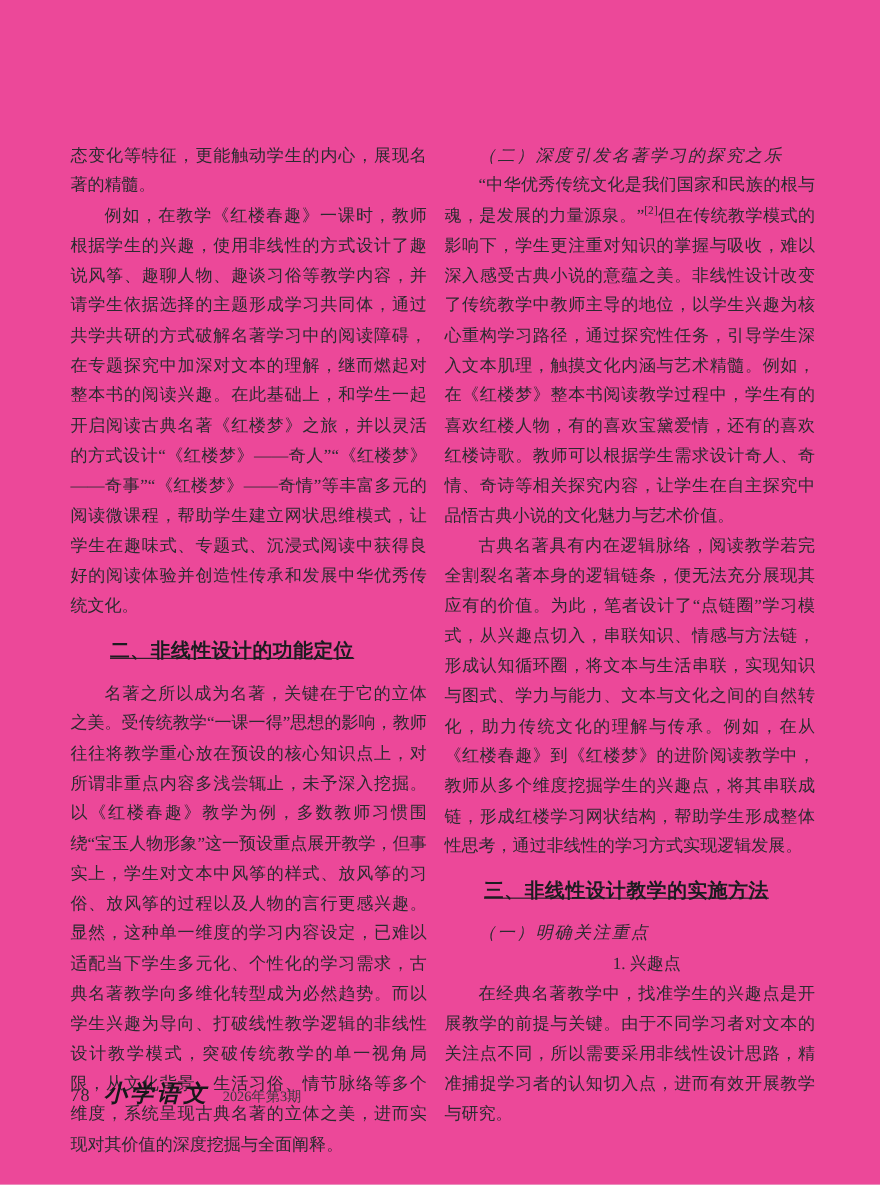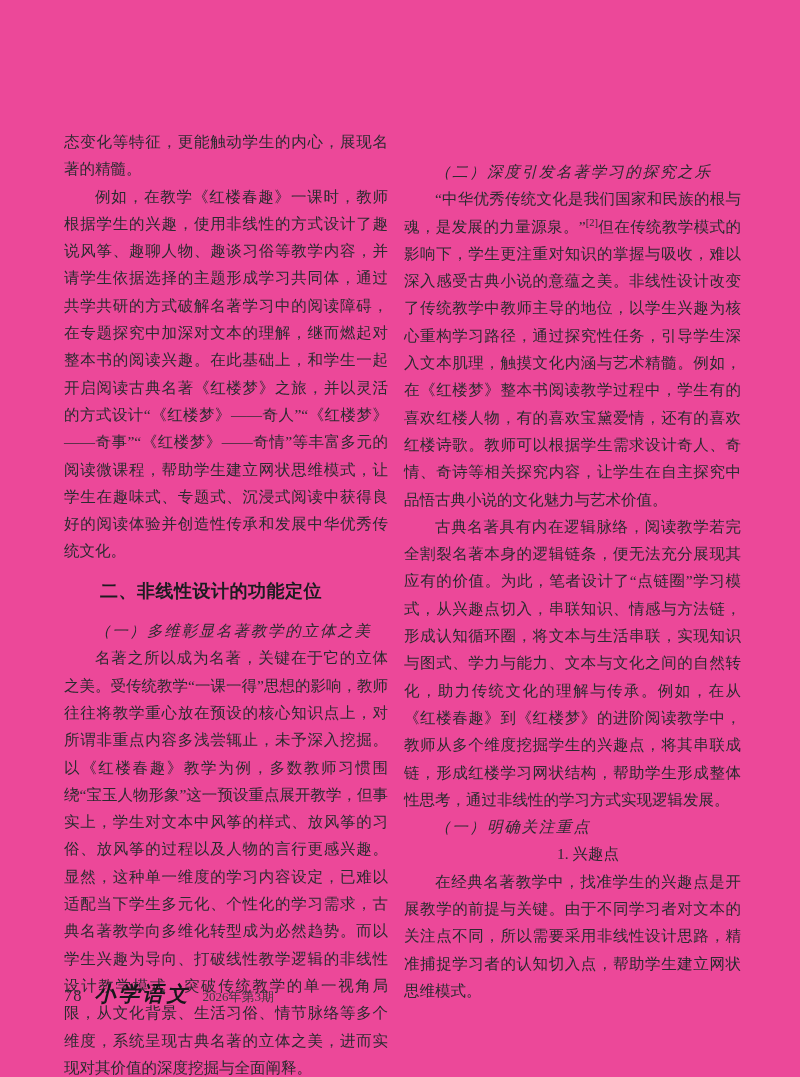--- a/index.html
+++ b/index.html
@@ -19,38 +19,39 @@
   }
   .col {
     position: absolute;
     top: 128px;
     font-size: 15.5px;
     line-height: 27.3px;
     text-align: justify;
     text-justify: inter-character;
   }
   .col-left  { left: 64px;  width: 324px; }
-  .col-right { left: 404px; width: 337px; margin-top: 30px; }
+  .col-right { left: 404px; width: 337px; }
 
   p.body {
     margin: 0;
     text-indent: 2em;
   }
   p.body.no-indent { text-indent: 0; }
 
   h2.sec {
     font-family: "Liberation Sans", "DejaVu Sans", sans-serif;
     font-weight: bold;
     font-size: 18px;
     line-height: 27.3px;
     color: #1c1c20;
     margin: 13px 0 12px 0;
     text-indent: 2em;
     letter-spacing: 0.5px;
     text-align: left;
+    text-decoration: underline;
   }
   h3.sub {
     font-weight: normal;
     font-style: italic;
     font-size: 15.5px;
     line-height: 27.3px;
     margin: 0;
     text-indent: 2em;
     letter-spacing: 1.8px;
     text-align: left;
@@ -94,31 +95,31 @@
 </style>
 </head>
 <body>
 
 <div class="page">
 
   <div class="col col-left">
     <p class="body no-indent">态变化等特征，更能触动学生的内心，展现名著的精髓。</p>
     <p class="body">例如，在教学《红楼春趣》一课时，教师根据学生的兴趣，使用非线性的方式设计了趣说风筝、趣聊人物、趣谈习俗等教学内容，并请学生依据选择的主题形成学习共同体，通过共学共研的方式破解名著学习中的阅读障碍，在专题探究中加深对文本的理解，继而燃起对整本书的阅读兴趣。在此基础上，和学生一起开启阅读古典名著《红楼梦》之旅，并以灵活的方式设计“《红楼梦》——奇人”“《红楼梦》——奇事”“《红楼梦》——奇情”等丰富多元的阅读微课程，帮助学生建立网状思维模式，让学生在趣味式、专题式、沉浸式阅读中获得良好的阅读体验并创造性传承和发展中华优秀传统文化。</p>
     <h2 class="sec">二、非线性设计的功能定位</h2>
-    <h3 class="sub">（一）多维彰显名著教学的立体之美</h3>
     <p class="body">名著之所以成为名著，关键在于它的立体之美。受传统教学“一课一得”思想的影响，教师往往将教学重心放在预设的核心知识点上，对所谓非重点内容多浅尝辄止，未予深入挖掘。以《红楼春趣》教学为例，多数教师习惯围绕“宝玉人物形象”这一预设重点展开教学，但事实上，学生对文本中风筝的样式、放风筝的习俗、放风筝的过程以及人物的言行更感兴趣。显然，这种单一维度的学习内容设定，已难以适配当下学生多元化、个性化的学习需求，古典名著教学向多维化转型成为必然趋势。而以学生兴趣为导向、打破线性教学逻辑的非线性设计教学模式，突破传统教学的单一视角局限，从文化背景、生活习俗、情节脉络等多个维度，系统呈现古典名著的立体之美，进而实现对其价值的深度挖掘与全面阐释。</p>
   </div>
 
   <div class="col col-right">
     <h3 class="sub">（二）深度引发名著学习的探究之乐</h3>
     <p class="body"><span>“中华优秀传统文化是我们国家和民族的根与魂，是发展的力量源泉。”</span><sup class="cite">[2]</sup><span>但在传统教学模式的影响下，学生更注重对知识的掌握与吸收，难以深入感受古典小说的意蕴之美。非线性设计改变了传统教学中教师主导的地位，以学生兴趣为核心重构学习路径，通过探究性任务，引导学生深入文本肌理，触摸文化内涵与艺术精髓。例如，在《红楼梦》整本书阅读教学过程中，学生有的喜欢红楼人物，有的喜欢宝黛爱情，还有的喜欢红楼诗歌。教师可以根据学生需求设计奇人、奇情、奇诗等相关探究内容，让学生在自主探究中品悟古典小说的文化魅力与艺术价值。</span></p>
     <p class="body">古典名著具有内在逻辑脉络，阅读教学若完全割裂名著本身的逻辑链条，便无法充分展现其应有的价值。为此，笔者设计了“点链圈”学习模式，从兴趣点切入，串联知识、情感与方法链，形成认知循环圈，将文本与生活串联，实现知识与图式、学力与能力、文本与文化之间的自然转化，助力传统文化的理解与传承。例如，在从《红楼春趣》到《红楼梦》的进阶阅读教学中，教师从多个维度挖掘学生的兴趣点，将其串联成链，形成红楼学习网状结构，帮助学生形成整体性思考，通过非线性的学习方式实现逻辑发展。</p>
+    <h2 class="sec">三、非线性设计教学的实施方法</h2>
     <h3 class="sub">（一）明确关注重点</h3>
     <p class="numbered">1. 兴趣点</p>
-    <p class="body">在经典名著教学中，找准学生的兴趣点是开展教学的前提与关键。由于不同学习者对文本的关注点不同，所以需要采用非线性设计思路，精准捕捉学习者的认知切入点，帮助学生建立网状思维模式。</p>
+    <p class="body">在经典名著教学中，找准学生的兴趣点是开展教学的前提与关键。由于不同学习者对文本的关注点不同，所以需要采用非线性设计思路，精准捕捉学习者的认知切入点，进而有效开展教学与研究。</p>
   </div>
 
   <div class="footer">
     <span class="page-num">78</span>
     <span class="journal-logo">小学语文</span>
     <span class="issue">2026年第3期</span>
   </div>
 
 </div>
 

